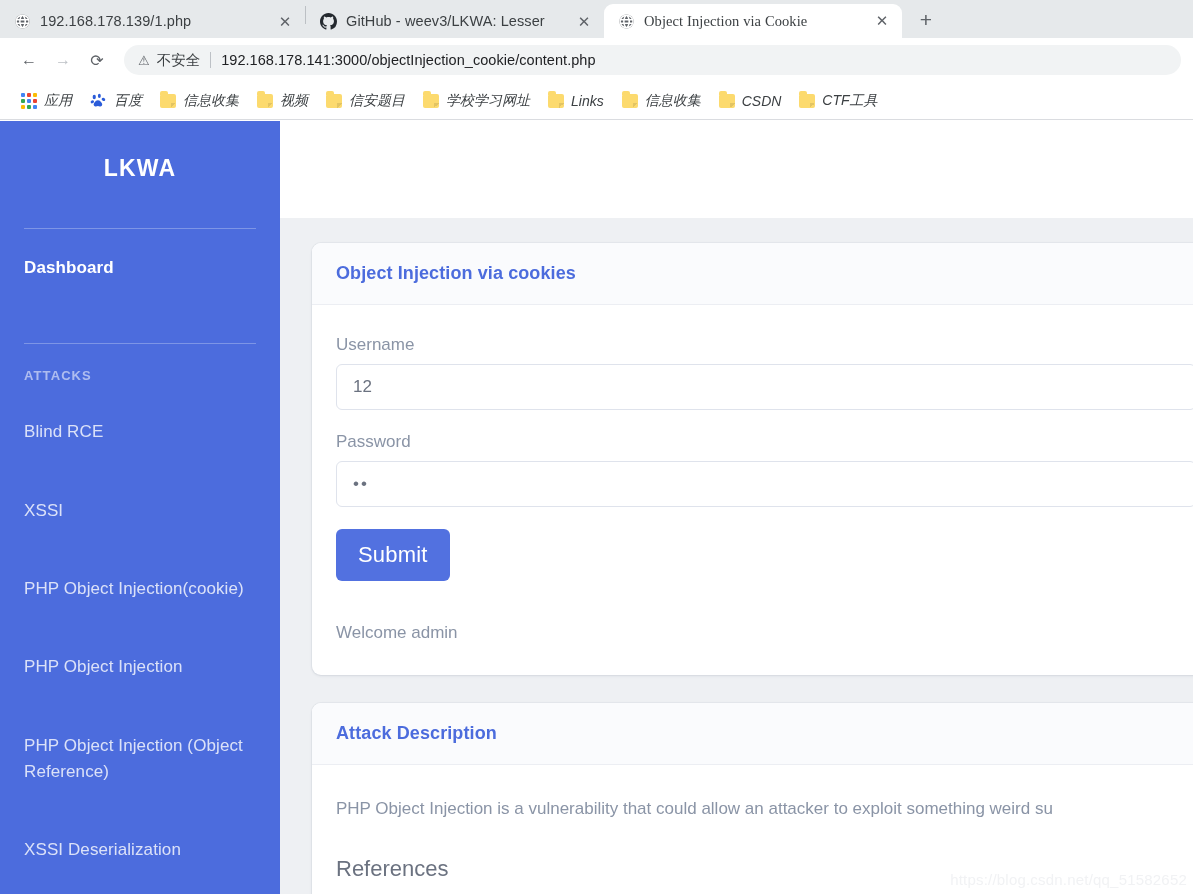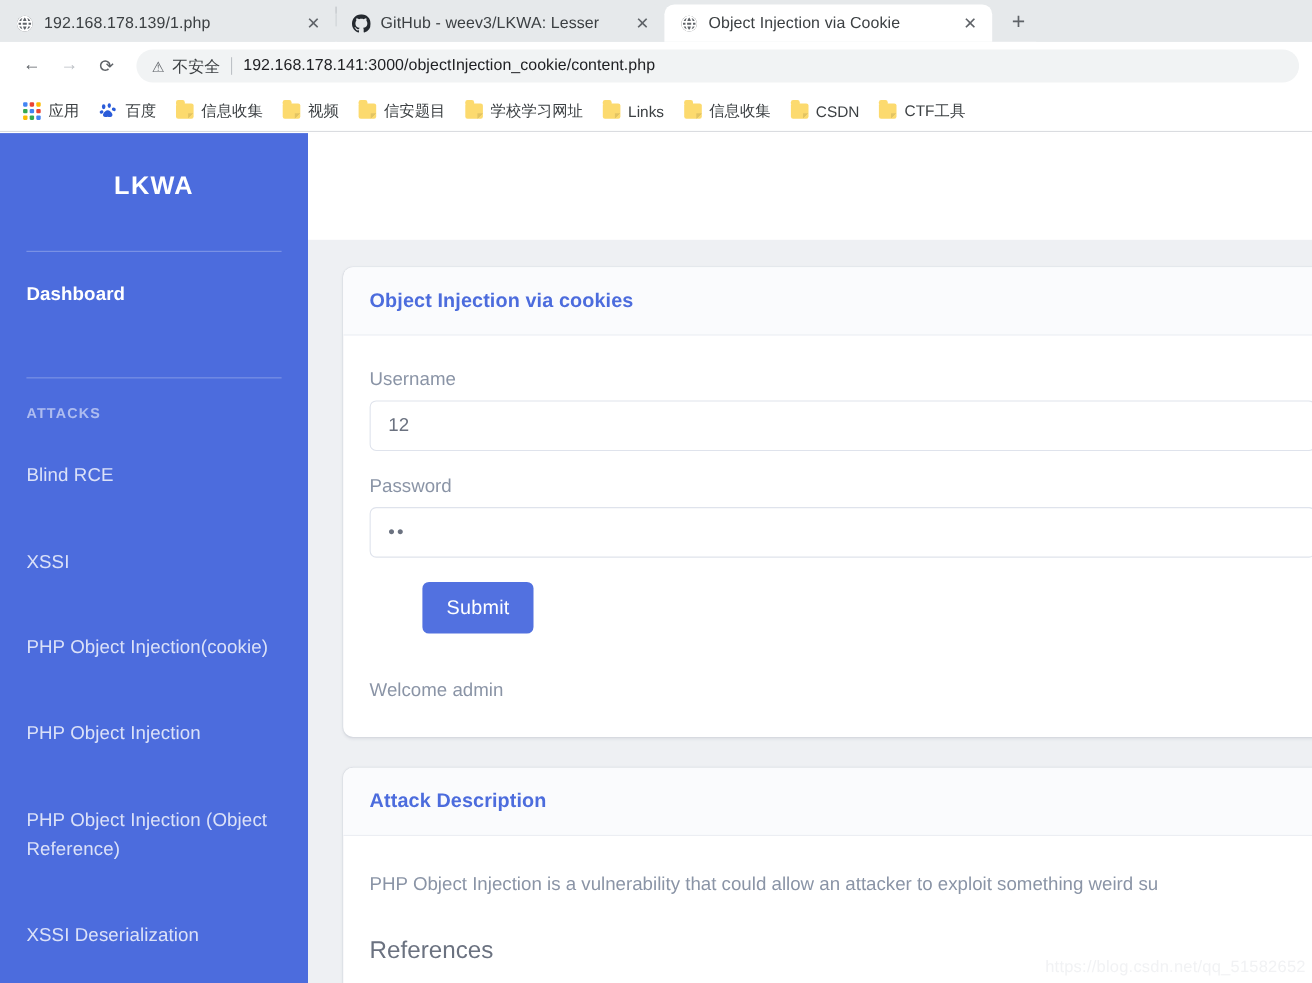--- a/index.html
+++ b/index.html
@@ -30,21 +30,21 @@
     border-radius: 9px 9px 0 0;
     font-size: 14.5px;
     color: #3c4043;
     position: relative;
     min-width: 0;
   }
   .tab.inactive { background: #e6e9eb; }
   .tab.active { background: #ffffff; }
   .tab-1 { width: 305px; }
   .tab-2 { width: 298px; align-items: center; }
-  .tab-3 { width: 298px; }
+  .tab-3 { width: 298px; font-family: Liberation Serif, serif; }
   .tab-sep {
     width: 1px; height: 18px; background: #bcc0c4; align-self: center;
     margin-bottom: 8px;
   }
   .tab-favicon { width: 17px; height: 17px; flex: 0 0 17px; }
   .tab-title {
     flex: 1 1 auto;
     white-space: nowrap;
     overflow: hidden;
     font-size: 14.5px;
@@ -99,20 +99,21 @@
   }
 
   .bookmarks {
     height: 38px;
     background: #ffffff;
     display: flex;
     align-items: center;
     padding: 0 0 0 12px;
     gap: 0px;
     border-bottom: 1px solid #dadce0;
+    font-style: italic;
   }
   .bm {
     display: flex; align-items: center; gap: 7px;
     padding: 4px 9px;
     border-radius: 4px;
     font-size: 14px; color: #3c4043;
     white-space: nowrap;
   }
   .bm-apps-grid {
     width: 16px; height: 16px;
@@ -255,26 +256,25 @@
     background: #ffffff;
     margin-bottom: 22px;
     outline: none;
   }
   .form-input.pw { letter-spacing: 2px; }
   .btn-submit {
     background: #5271e0;
     color: #ffffff;
     border: none;
     border-radius: 6px;
-    font-size: 18px;
+    font-size: 22px;
     font-family: "Liberation Sans", sans-serif;
     padding: 13px 22px;
     cursor: pointer;
     letter-spacing: 0.2px;
-    margin-left: 48px;
   }
   .welcome-msg {
     margin-top: 42px;
     font-size: 17px;
     color: #8a94a6;
   }
   .desc-text {
     font-size: 17px;
     color: #8a94a6;
     line-height: 1.6;

